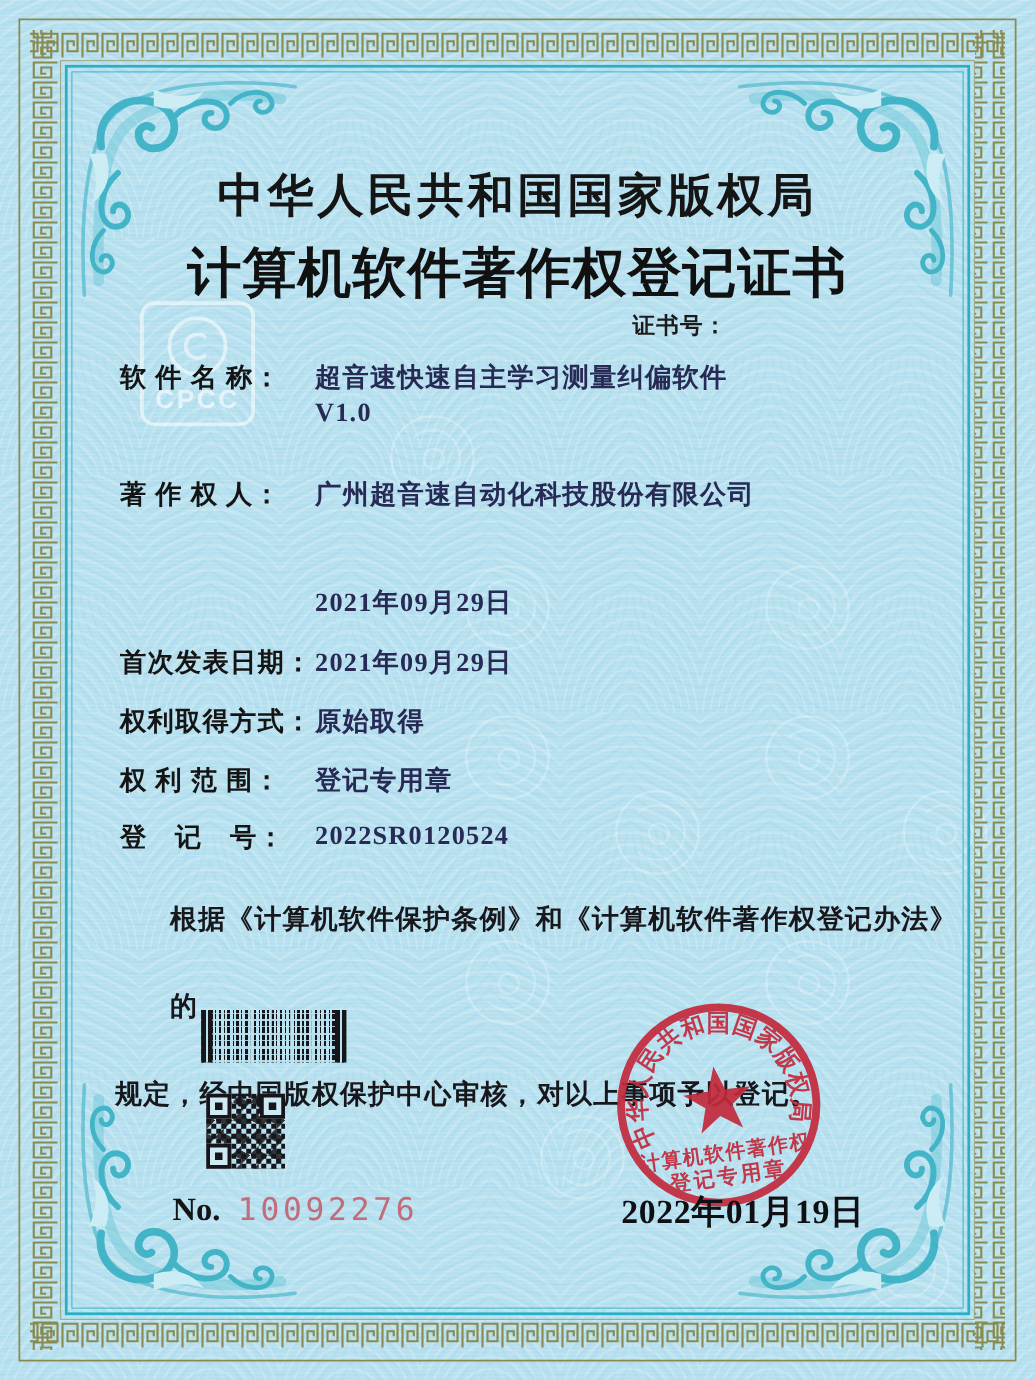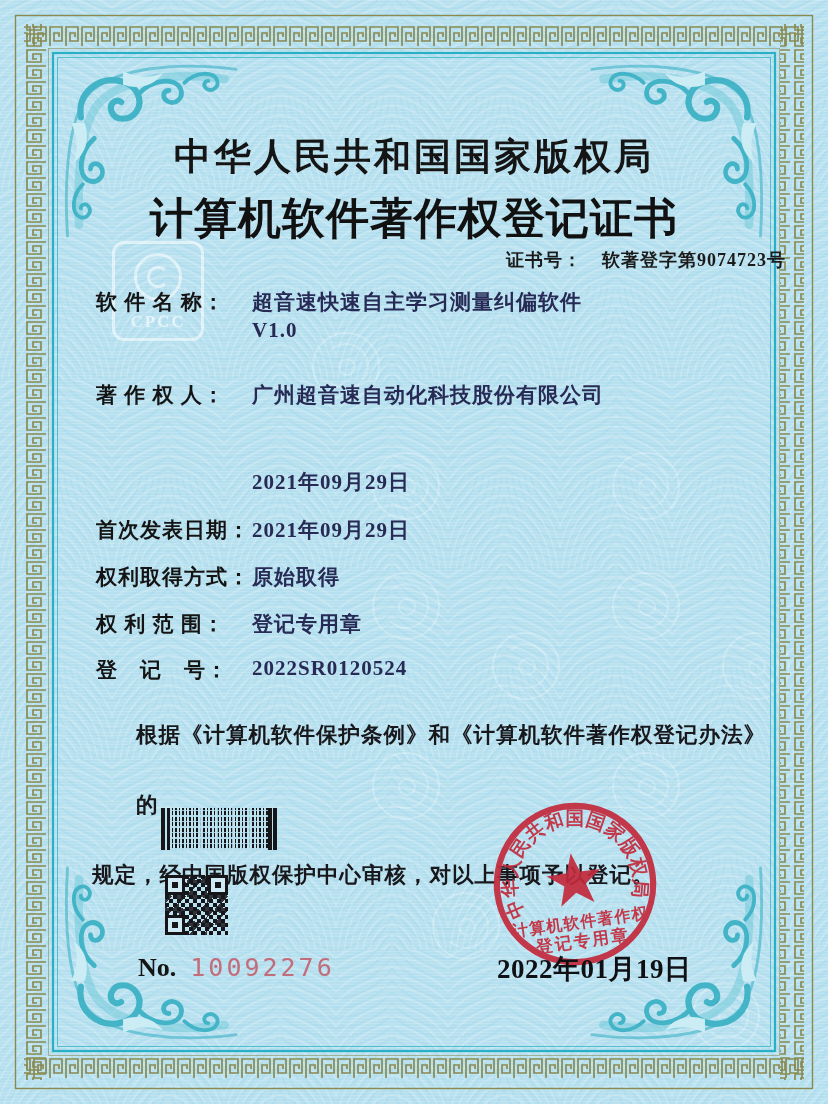--- a/index.html
+++ b/index.html
@@ -46,38 +46,38 @@
     position:absolute;left:64px;right:64px;top:132px;text-align:center;
     font-size:37px;font-weight:bold;color:#151515;letter-spacing:3px;
   }
   .cert-title{
     position:absolute;left:54px;right:54px;top:190px;text-align:center;
     font-size:43px;font-weight:bold;color:#111;letter-spacing:1px;
   }
   .cert-no{
     position:absolute;top:248px;left:506px;
     font-size:18px;font-weight:bold;color:#1b1b1b;letter-spacing:1px;
-    display:flex;gap:20px;white-space:nowrap;
+    display:flex;gap:4px;white-space:nowrap;
   }
   
   .cpcc{
     position:absolute;left:112px;top:241px;width:86px;height:94px;
     border:3px solid rgba(255,255,255,.62);border-radius:12px;opacity:.9;
   }
   .cpcc .ring{
     position:absolute;left:19px;top:9px;width:42px;height:42px;border-radius:50%;
     border:3px solid rgba(255,255,255,.62);
   }
   .cpcc .ring::before{
     content:"";position:absolute;left:10px;top:10px;width:16px;height:16px;
     border-radius:50%;border:3px solid rgba(255,255,255,.55);border-right-color:transparent;
   }
   .cpcc .cpcc-text{
     position:absolute;left:0;right:0;bottom:6px;text-align:center;
-    font-family:Liberation Serif, serif;font-size:17px;font-weight:bold;
+    font-family:Liberation Sans, sans-serif;font-size:21px;font-weight:bold;
     color:rgba(255,255,255,.68);letter-spacing:2px;
   }
   
   .row{position:absolute;left:96px;white-space:nowrap;}
   .row .lbl{font-size:21px;font-weight:bold;color:#141414;letter-spacing:1px;text-align:center;}
   .row .val{
     position:absolute;left:156px;top:0;font-size:21px;font-weight:bold;
     color:#262a55;letter-spacing:1px;
   }
   .version-line{position:absolute;left:252px;font-size:21px;font-weight:bold;color:#262a55;letter-spacing:1px;}
@@ -194,21 +194,20 @@
     <use href="#cornerFlourish"></use>
   </svg>
 <svg class="corner bl" viewBox="0 0 190 190">
     <use href="#cornerFlourish"></use>
   </svg>
 
 <div class="authority">中华人民共和国国家版权局</div>
 <div class="cert-title">计算机软件著作权登记证书</div>
 <div class="cert-no">
   <span>证书号：</span>
-  <span>软著登字第9074723号</span>
 </div>
 
 <div class="cpcc">
   <span class="ring"></span>
   <span class="cpcc-text">CPCC</span>
 </div>
 
 <div class="row" style="top:288px;">
   <span class="lbl">软 件 名 称：</span>
   <span class="val">超音速快速自主学习测量纠偏软件</span>

